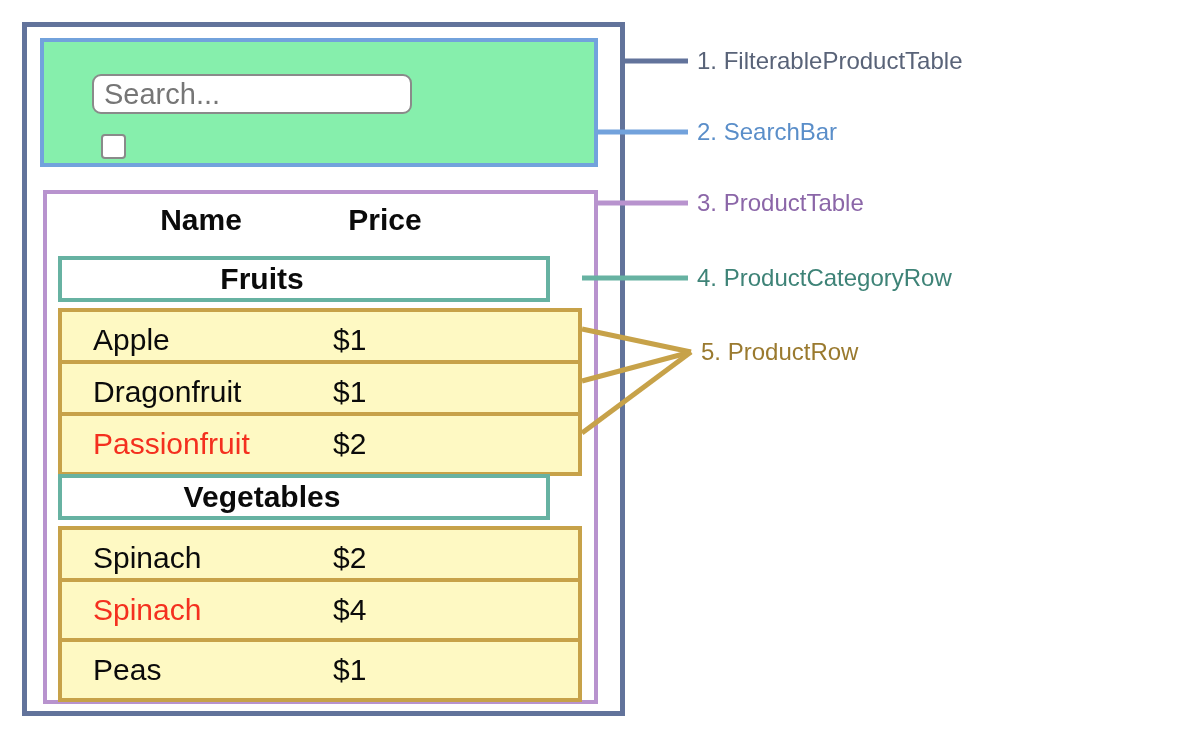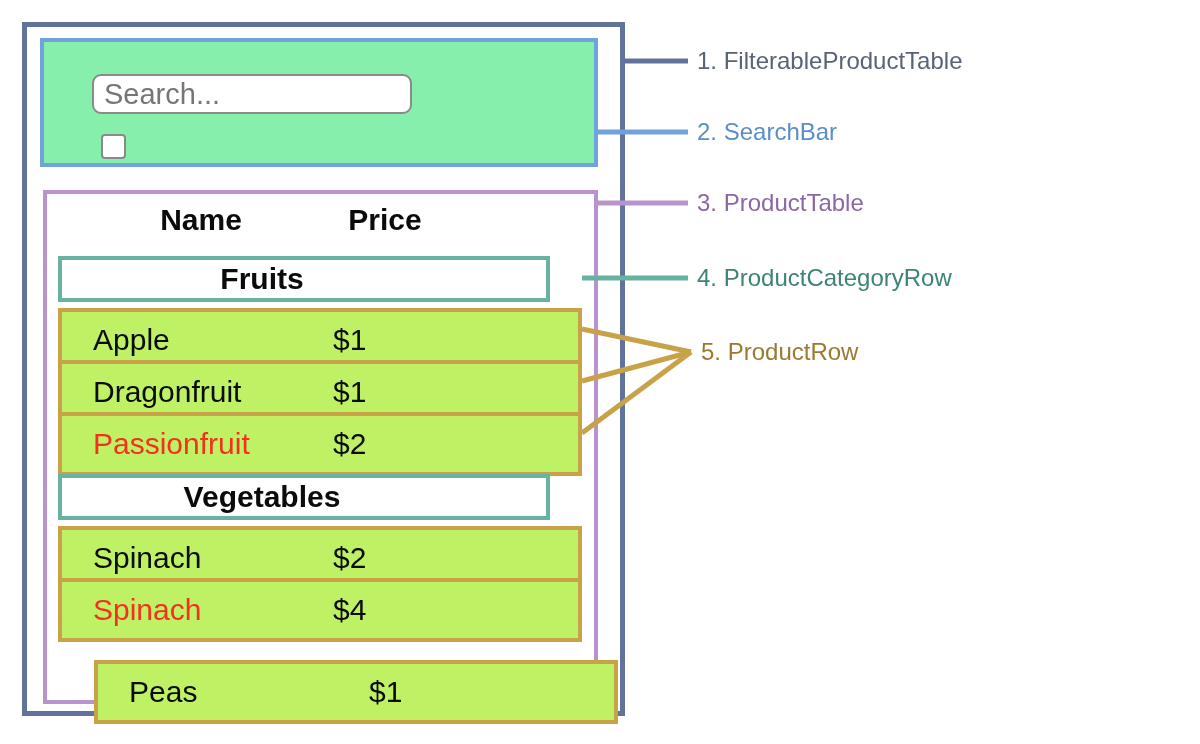--- a/index.html
+++ b/index.html
@@ -30,38 +30,38 @@
   .checkbox-label{margin-left:22px;font-size:30px;color:var(--text);white-space:nowrap;}
 
   
   .col-header{position:absolute;top:200px;height:40px;line-height:40px;transform:translateX(-50%);
     font-size:30px;font-weight:bold;color:var(--text);white-space:nowrap;}
   .col-header.name{left:201px;}
   .col-header.price{left:385px;}
 
   
   .cat-row{left:58px;width:492px;height:46px;border:4px solid var(--teal);background:#fff;}
-  .prod-row{left:58px;width:524px;height:64px;border:4px solid var(--gold);background:#bef264;}
+  .prod-row{left:58px;width:524px;height:64px;border:4px solid var(--gold);background:#fef9c3;}
   .cat-row span{
     position:absolute;left:200px;top:50%;transform:translate(-50%,-50%);
     font-size:30px;font-weight:bold;color:var(--text);white-space:nowrap;
   }
   .prod-row .p-name{
     position:absolute;left:31px;top:50%;transform:translateY(-50%);
     font-size:30px;color:var(--text);white-space:nowrap;
   }
   .prod-row .p-price{
     position:absolute;left:271px;top:50%;transform:translateY(-50%);
     font-size:30px;color:var(--text);white-space:nowrap;
   }
   .prod-row .out-of-stock{color:var(--red);}
 
   
   .row-fruits{top:256px;} .row-apple{top:308px;} .row-dragonfruit{top:360px;padding-left:15px;} .row-passionfruit{top:412px;}
-  .row-vegetables{top:474px;text-align:center;} .row-spinach{top:526px;} .row-pumpkin{top:578px;} .row-peas{top:660px;margin-left:36px;}
+  .row-vegetables{top:474px;text-align:center;} .row-spinach{top:526px;} .row-pumpkin{top:578px;} .row-peas{top:638px;}
 
   
   .connectors{position:absolute;left:0;top:0;width:1200px;height:744px;pointer-events:none;}
 
   
   .legend-label{position:absolute;left:697px;height:44px;line-height:44px;font-size:24px;white-space:nowrap;}
   .legend-1{top:39px;color:var(--label-slate);}
   .legend-2{top:110px;color:var(--label-blue);}
   .legend-3{top:181px;color:var(--label-purple);}
   .legend-4{top:256px;color:var(--label-teal);}

